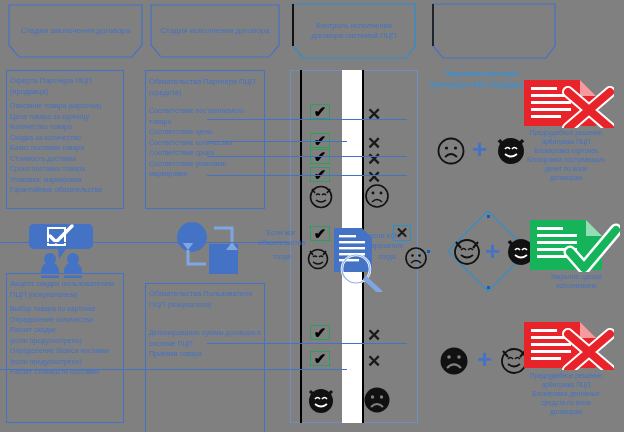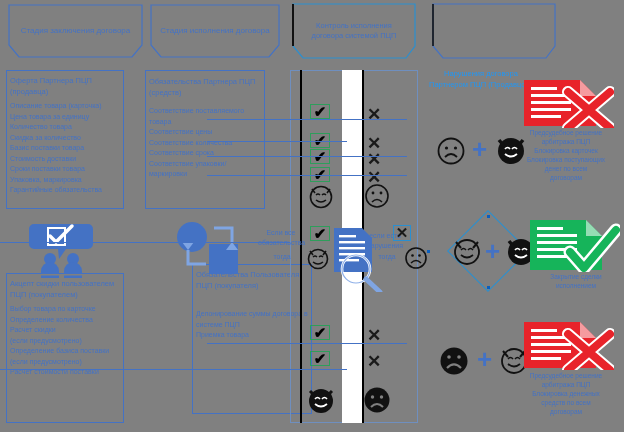--- a/index.html
+++ b/index.html
@@ -160,21 +160,21 @@
       <div>Выбор товара по карточке</div>
       <div>Определение количества</div>
       <div>Расчет скидки</div>
       <div>(если предусмотрено)</div>
       <div>Определение базиса поставки</div>
       <div>(если предусмотрено)</div>
       <div>Расчет стоимости поставки</div>
     </div>
   </div>
 
-  <div class="box" style="left:145px;top:264px;width:120px;height:150px;margin-left:47px;">
+  <div class="box" style="left:145px;top:283px;width:120px;height:150px;">
     <div class="title">Обязательства Пользователя ПЦП (покупателя)</div>
     <div class="lines" style="margin-top:18px;">
       <div>Депонирование суммы договора в системе ПЦП</div>
       <div>Приемка товара</div>
     </div>
   </div>
 
   <div class="doc" style="left:26px;top:222px;width:80px;height:56px;">
     <svg width="80" height="56" viewBox="0 0 80 56">
       <path d="M8,2 H62 a5,5 0 0 1 5,5 V22 a5,5 0 0 1 -5,5 H40 l-7,10 -1,-10 H8 a5,5 0 0 1 -5,-5 V7 a5,5 0 0 1 5,-5 Z" fill="#4472C4"></path>

